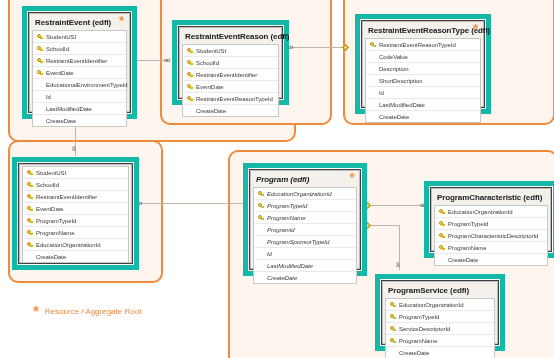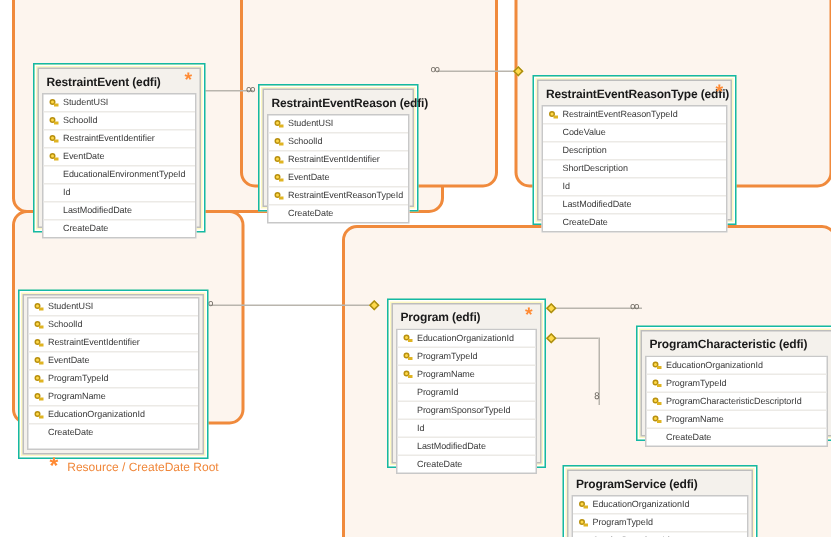--- a/index.html
+++ b/index.html
@@ -21,26 +21,25 @@
     position: absolute;
     border: 2px solid #f08a3c;
     border-radius: 10px;
     background: #fdf5ee;
     box-sizing: border-box;
   }
 
   
   .entity {
     position: absolute;
-    background: #fef9c3;
-    border: 1px solid #14b8a6;
+    background: #404040;
+    border: 5px solid #14b8a6;
     box-sizing: border-box;
     padding: 2px;
     box-shadow: 0 0 0 1px #ffffff inset;
-    margin-top: 36px;
   }
   .entity-inner {
     border: 1px solid #bdbdbd;
     background: #f4f1ec;
     box-sizing: border-box;
     height: 100%;
     padding: 1px;
     display: flex;
     flex-direction: column;
   }
@@ -248,21 +247,21 @@
             <span class="fname">LastModifiedDate</span>
           </div>
         <div class="field">
             <span class="keycell"></span>
             <span class="fname">CreateDate</span>
           </div>
       </div>
     </div>
   </div>
 
-  <div class="entity" style="left:172px; top:20px; width:107px; height:85px;">
+  <div class="entity" style="left:172px; top:20px; width:117px; height:85px;">
     <div class="entity-inner">
       <div class="entity-title">
         <span>RestraintEventReason (edfi)</span>
       </div>
       <div class="fields">
         <div class="field">
             <span class="keycell">
               <span class="key-icon"></span>
             </span>
             <span class="fname">StudentUSI</span>
@@ -386,21 +385,21 @@
             <span class="fname">EducationOrganizationId</span>
           </div>
         <div class="field">
             <span class="keycell"></span>
             <span class="fname">CreateDate</span>
           </div>
       </div>
     </div>
   </div>
 
-  <div class="entity" style="left:258px; top:163px; width:106px; height:113px;">
+  <div class="entity" style="left:243px; top:163px; width:124px; height:113px;font-style:italic;">
     <div class="entity-inner">
       <div class="entity-title">
         <span>Program (edfi)</span>
         <span class="aggregate-star">*</span>
       </div>
       <div class="fields">
         <div class="field">
             <span class="keycell">
               <span class="key-icon"></span>
             </span>
@@ -513,16 +512,16 @@
         <div class="field">
             <span class="keycell"></span>
             <span class="fname">CreateDate</span>
           </div>
       </div>
     </div>
   </div>
 
   <div class="legend" style="left:33px; top:306px;">
     <span class="legend-star">*</span>
-    <span class="legend-text">Resource / CreateDate Root</span>
+    <span class="legend-text">Resource / Aggregate Root</span>
   </div>
 
 </div>
 
 </body></html>

